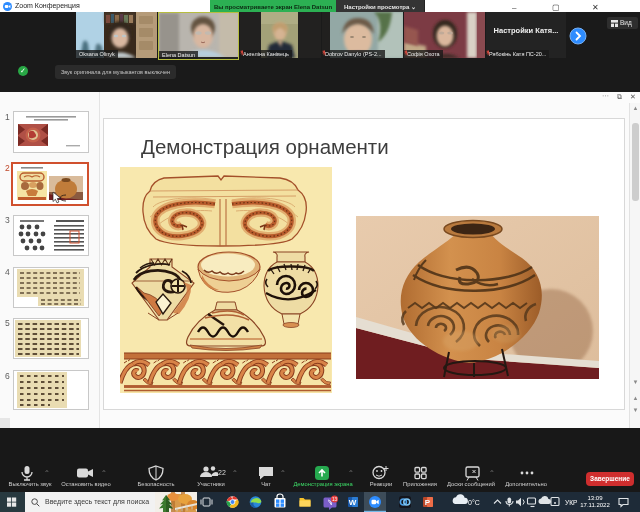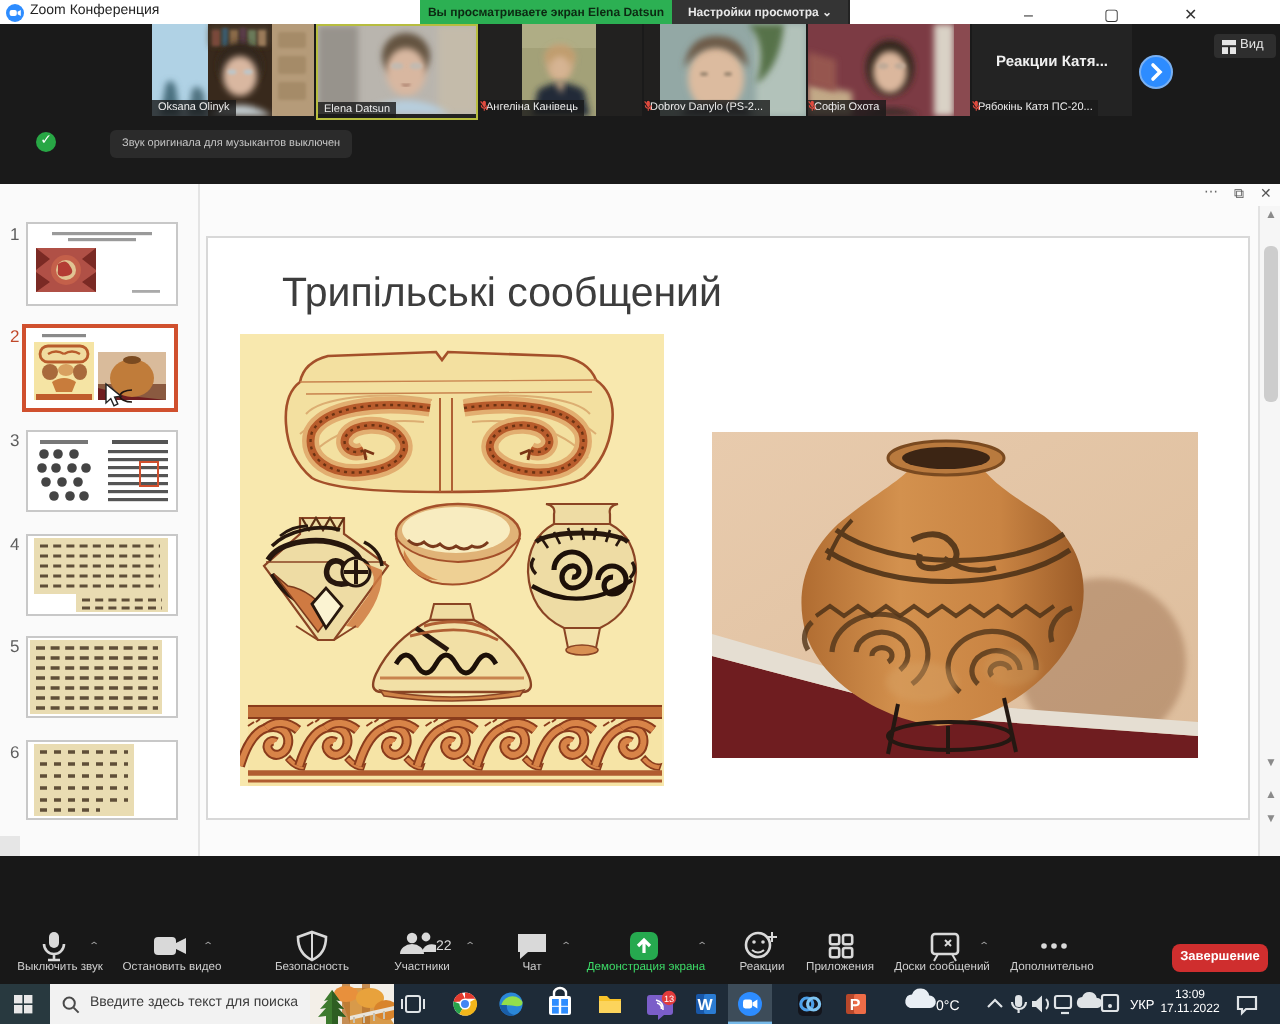--- a/index.html
+++ b/index.html
@@ -166,21 +166,21 @@
         <ellipse cx="46" cy="21" rx="2.8" ry="1.6" fill="#c0aa98" filter="url(#bl0)"></ellipse>
       </svg>
       <div class="nlabel"><svg class="redmic" viewBox="0 0 6 8">
             <rect x="2" y="0" width="2.4" height="4.5" rx="1.2" fill="#e04b3f"></rect>
             <path d="M1,3.5 a2.2,2.2 0 0 0 4.4,0 M3.2,6 v1.6" stroke="#e04b3f" stroke-width=".8" fill="none"></path>
             <line x1="0.5" y1="0.5" x2="5.5" y2="7" stroke="#e04b3f" stroke-width=".9"></line>
           </svg>Софія Охота</div>
     </div>
     <div class="tile" id="t6" style="left:486px;width:80px;">
       <div style="position:absolute;left:0;top:14px;width:80px;text-align:center;color:#f0f0f0;
-           font-size:7.5px;font-weight:bold;">Реакции Катя...</div>
+           font-size:7.5px;font-weight:bold;">Настройки Катя...</div>
       <div class="nlabel"><svg class="redmic" viewBox="0 0 6 8">
             <rect x="2" y="0" width="2.4" height="4.5" rx="1.2" fill="#e04b3f"></rect>
             <path d="M1,3.5 a2.2,2.2 0 0 0 4.4,0 M3.2,6 v1.6" stroke="#e04b3f" stroke-width=".8" fill="none"></path>
             <line x1="0.5" y1="0.5" x2="5.5" y2="7" stroke="#e04b3f" stroke-width=".9"></line>
           </svg>Рябокінь Катя ПС-20...</div>
     </div>
 
     <svg class="abs" style="left:569px;top:15px;" width="18" height="18" viewBox="0 0 18 18">
       <circle cx="9" cy="9" r="8" fill="#2d8cff" stroke="#79b0f2" stroke-width="1"></circle>
       <path d="M7.5,5.5 L11,9 L7.5,12.5" stroke="#fff" stroke-width="1.8" fill="none" stroke-linecap="round"></path>
@@ -295,21 +295,21 @@
           <path d="M6,5 h44 M6,11 h44 M6,17 h44 M6,23 h44 M6,29 h44 M6,34 h30"></path>
         </g>
       </svg>
     </div>
 
     <div class="abs" style="left:602px;top:0px;color:#666;font-size:7px;">⋯</div>
     <div class="abs" style="left:617px;top:1px;color:#555;font-size:7px;">⧉</div>
     <div class="abs" style="left:630px;top:1px;color:#555;font-size:7px;">✕</div>
 
     <div class="abs" id="slide">
-      <div class="abs" id="slidetitle">Трипільські сообщений</div>
+      <div class="abs" id="slidetitle">Демонстрация орнаменти</div>
       <div class="abs" id="illus" style="left:16px;top:48px;width:212px;height:226px;">
       <svg width="212" height="226" viewBox="0 0 212 226">
         <rect width="212" height="226" fill="#f8e8ae"></rect>
 
         <path d="M30,24 Q32,14 44,11 L98,9 L101,13 L104,9 L160,11 Q174,13 178,23 Q188,30 186,45 Q184,62 172,72 Q160,79 100,79 Q48,79 36,72 Q24,62 23,45 Q22,30 30,24 Z" fill="#f3e0a0" stroke="#a4502a" stroke-width="1.3"></path>
         <path d="M30,24 L178,23 M33,30 L176,29" stroke="#c8834e" stroke-width=".7" fill="none"></path>
         <path d="M100,32 L100,79 M106,32 L106,79" stroke="#b06034" stroke-width="1" fill="none"></path>
 
         <g stroke="#dcae72" stroke-width="1" fill="none">
           <path d="M33,40 C40,32 70,28 96,33 M30,50 C44,38 70,34 94,38 M34,62 C48,46 72,42 92,44"></path>

